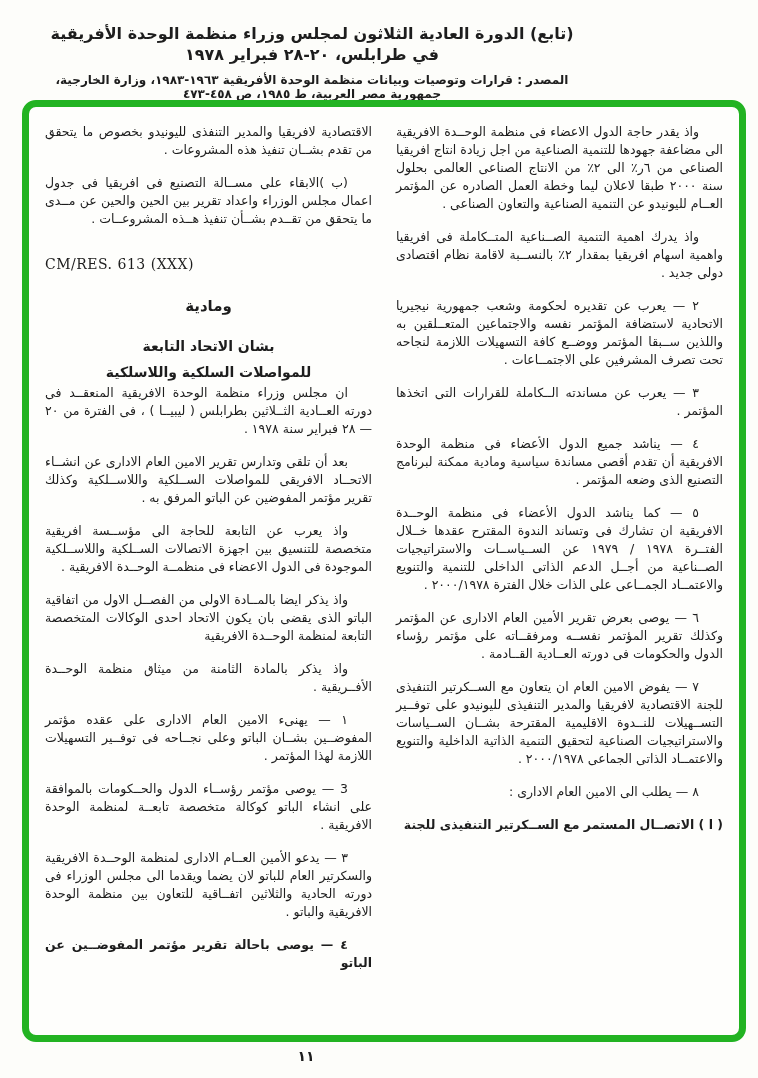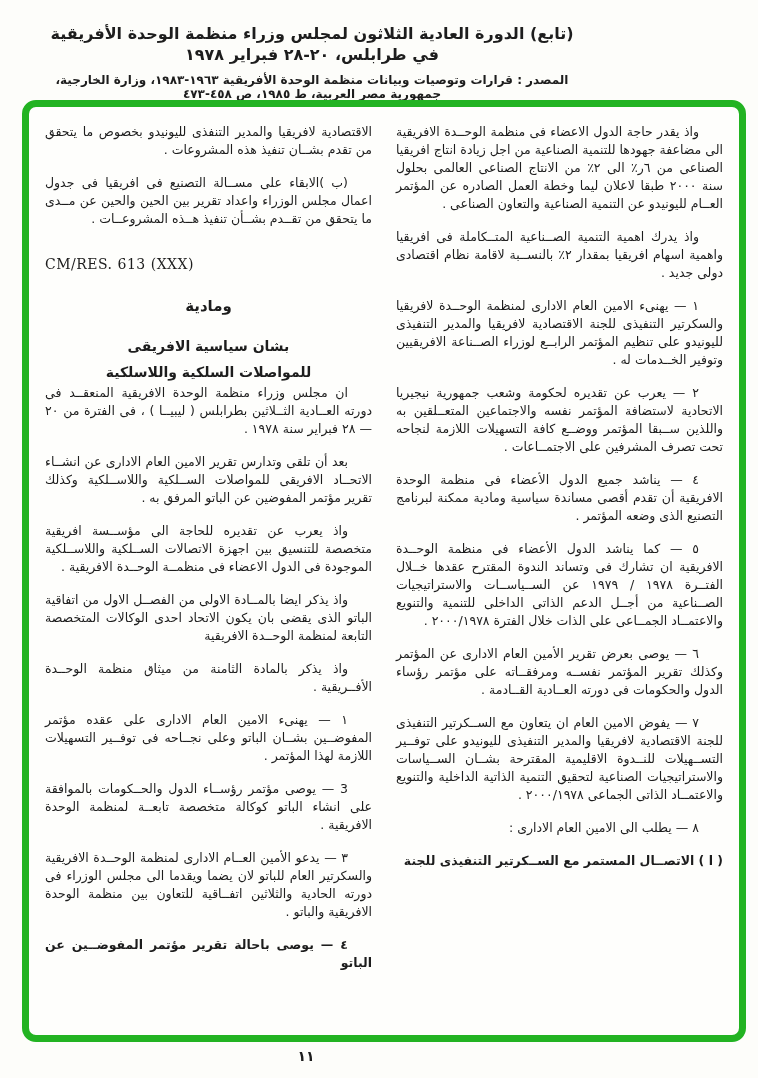--- a/index.html
+++ b/index.html
@@ -45,40 +45,40 @@
   <div class="doc-title">(تابع) الدورة العادية الثلاثون لمجلس وزراء منظمة الوحدة الأفريقية في طرابلس، ٢٠-٢٨ فبراير ١٩٧٨</div>
   <div class="doc-source">المصدر : قرارات وتوصيات وبيانات منظمة الوحدة الأفريقية ١٩٦٣-١٩٨٣، وزارة الخارجية، جمهورية مصر العربية، ط ١٩٨٥، ص ٤٥٨-٤٧٣</div>
 </header>
 
 <main class="frame">
   <div class="cols">
 
     <section class="col">
       <p>واذ يقدر حاجة الدول الاعضاء فى منظمة الوحــدة الافريقية الى مضاعفة جهودها للتنمية الصناعية من اجل زيادة انتاج افريقيا الصناعى من ٦ر٪ الى ٢٪ من الانتاج الصناعى العالمى بحلول سنة ٢٠٠٠ طبقا لاعلان ليما وخطة العمل الصادره عن المؤتمر العــام لليونيدو عن التنمية الصناعية والتعاون الصناعى .</p>
       <p>واذ يدرك اهمية التنمية الصــناعية المتــكاملة فى افريقيا واهمية اسهام افريقيا بمقدار ٢٪ بالنســبة لاقامة نظام اقتصادى دولى جديد .</p>
-      <p>١ — يهنىء الامين العام الادارى لمنظمة الوحــدة لافريقيا والسكرتير التنفيذى للجنة الاقتصادية لافريقيا والمدير التنفيذى لليونيدو على تنظيم المؤتمر الرابــع لوزراء الصــناعة الافريقيين وتوفير الخــدمات له .</p>
       <p>٢ — يعرب عن تقديره لحكومة وشعب جمهورية نيجيريا الاتحادية لاستضافة المؤتمر نفسه والاجتماعين المتعــلقين به واللذين ســبقا المؤتمر ووضــع كافة التسهيلات اللازمة لنجاحه تحت تصرف المشرفين على الاجتمــاعات .</p>
+      <p>٣ — يعرب عن مساندته الــكاملة للقرارات التى اتخذها المؤتمر .</p>
       <p>٤ — يناشد جميع الدول الأعضاء فى منظمة الوحدة الافريقية أن تقدم أقصى مساندة سياسية ومادية ممكنة لبرنامج التصنيع الذى وضعه المؤتمر .</p>
       <p>٥ — كما يناشد الدول الأعضاء فى منظمة الوحــدة الافريقية ان تشارك فى وتساند الندوة المقترح عقدها خــلال الفتــرة ١٩٧٨ / ١٩٧٩ عن الســياســات والاستراتيجيات الصــناعية من أجــل الدعم الذاتى الداخلى للتنمية والتنويع والاعتمــاد الجمــاعى على الذات خلال الفترة ٢٠٠٠/١٩٧٨ .</p>
       <p>٦ — يوصى بعرض تقرير الأمين العام الادارى عن المؤتمر وكذلك تقرير المؤتمر نفســه ومرفقــاته على مؤتمر رؤساء الدول والحكومات فى دورته العــادية القــادمة .</p>
       <p>٧ — يفوض الامين العام ان يتعاون مع الســكرتير التنفيذى للجنة الاقتصادية لافريقيا والمدير التنفيذى لليونيدو على توفــير التســهيلات للنــدوة الاقليمية المقترحة بشــان الســياسات والاستراتيجيات الصناعية لتحقيق التنمية الذاتية الداخلية والتنويع والاعتمــاد الذاتى الجماعى ٢٠٠٠/١٩٧٨ .</p>
       <p>٨ — يطلب الى الامين العام الادارى :</p>
       <p class="noind bold">( ا ) الاتصــال المستمر مع الســكرتير التنفيذى للجنة</p>
     </section>
 
     <section class="col">
       <p class="noind">الاقتصادية لافريقيا والمدير التنفذى لليونيدو بخصوص ما يتحقق من تقدم بشــان تنفيذ هذه المشروعات .</p>
       <p>(ب )الابقاء على مســالة التصنيع فى افريقيا فى جدول اعمال مجلس الوزراء واعداد تقرير بين الحين والحين عن مــدى ما يتحقق من تقــدم بشــأن تنفيذ هــذه المشروعــات .</p>
       <p class="resno">CM/RES. 613 (XXX)</p>
       <p class="ctitle">ومادية</p>
-      <p class="csub">بشان سياسية الافريقى</p>
+      <p class="csub">بشان الاتحاد التابعة</p>
       <p class="csub last">للمواصلات السلكية واللاسلكية</p>
       <p>ان مجلس وزراء منظمة الوحدة الافريقية المنعقــد فى دورته العــادية الثــلاثين بطرابلس ( ليبيــا ) ، فى الفترة من ٢٠ — ٢٨ فبراير سنة ١٩٧٨ .</p>
       <p>بعد أن تلقى وتدارس تقرير الامين العام الادارى عن انشــاء الاتحــاد الافريقى للمواصلات الســلكية واللاســلكية وكذلك تقرير مؤتمر المفوضين عن الباتو المرفق به .</p>
-      <p>واذ يعرب عن تقديره للحاجة الى مؤســسة افريقية متخصصة للتنسيق بين اجهزة الاتصالات الســلكية واللاســلكية الموجودة فى الدول الاعضاء فى منظمــة الوحــدة الافريقية .</p>
+      <p>واذ يعرب عن التابعة للحاجة الى مؤســسة افريقية متخصصة للتنسيق بين اجهزة الاتصالات الســلكية واللاســلكية الموجودة فى الدول الاعضاء فى منظمــة الوحــدة الافريقية .</p>
       <p>واذ يذكر ايضا بالمــادة الاولى من الفصــل الاول من اتفاقية الباتو الذى يقضى بان يكون الاتحاد احدى الوكالات المتخصصة التابعة لمنظمة الوحــدة الافريقية</p>
       <p>واذ يذكر بالمادة الثامنة من ميثاق منظمة الوحــدة الأفــريقية .</p>
       <p>١ — يهنىء الامين العام الادارى على عقده مؤتمر المفوضــين بشــان الباتو وعلى نجــاحه فى توفــير التسهيلات اللازمة لهذا المؤتمر .</p>
       <p>3 — يوصى مؤتمر رؤســاء الدول والحــكومات بالموافقة على انشاء الباتو كوكالة متخصصة تابعــة لمنظمة الوحدة الافريقية .</p>
       <p>٣ — يدعو الأمين العــام الادارى لمنظمة الوحــدة الافريقية والسكرتير العام للباتو لان يضما ويقدما الى مجلس الوزراء فى دورته الحادية والثلاثين اتفــاقية للتعاون بين منظمة الوحدة الافريقية والباتو .</p>
       <p class="bold">٤ — يوصى باحالة تقرير مؤتمر المفوضــين عن الباتو</p>
     </section>
 
   </div>
 </main>

